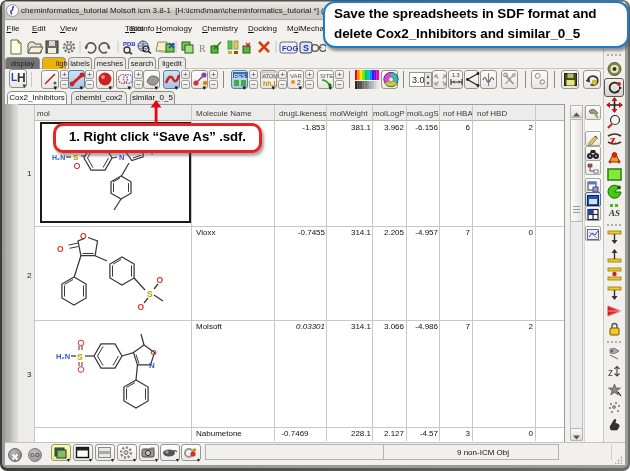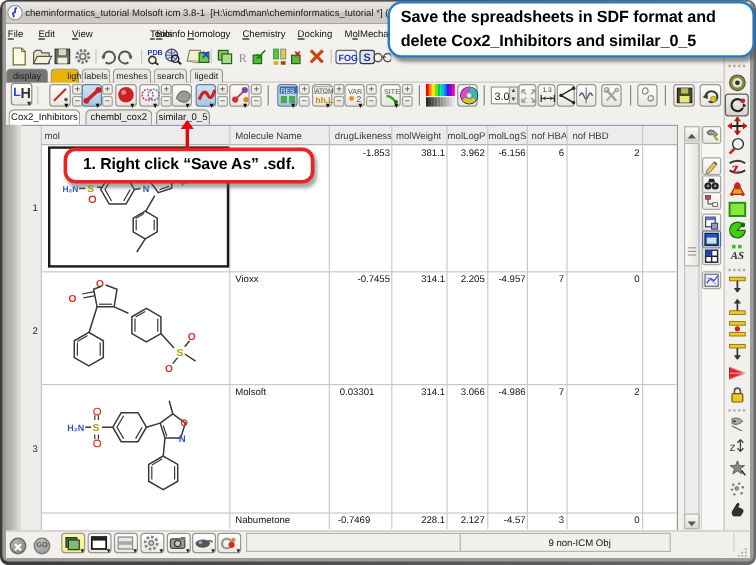--- a/index.html
+++ b/index.html
@@ -300,21 +300,21 @@
 <div class="txt" style="left:344px;top:123px;width:60px;text-align:right;font-size:8px;color:#111;">3.962</div>
 <div class="txt" style="left:378px;top:123px;width:60px;text-align:right;font-size:8px;color:#111;">-6.156</div>
 <div class="txt" style="left:410px;top:123px;width:60px;text-align:right;font-size:8px;color:#111;">6</div>
 <div class="txt" style="left:473px;top:123px;width:60px;text-align:right;font-size:8px;color:#111;">2</div>
 <div class="txt" style="left:265px;top:228px;width:60px;text-align:right;font-size:8px;color:#111;">-0.7455</div>
 <div class="txt" style="left:311px;top:228px;width:60px;text-align:right;font-size:8px;color:#111;">314.1</div>
 <div class="txt" style="left:344px;top:228px;width:60px;text-align:right;font-size:8px;color:#111;">2.205</div>
 <div class="txt" style="left:378px;top:228px;width:60px;text-align:right;font-size:8px;color:#111;">-4.957</div>
 <div class="txt" style="left:410px;top:228px;width:60px;text-align:right;font-size:8px;color:#111;">7</div>
 <div class="txt" style="left:473px;top:228px;width:60px;text-align:right;font-size:8px;color:#111;">0</div>
-<div class="txt" style="left:252px;top:322px;width:60px;text-align:right;font-size:8px;color:#111;">0.03301</div>
+<div class="txt" style="left:265px;top:322px;width:60px;text-align:right;font-size:8px;color:#111;font-style:italic;">0.03301</div>
 <div class="txt" style="left:311px;top:322px;width:60px;text-align:right;font-size:8px;color:#111;">314.1</div>
 <div class="txt" style="left:344px;top:322px;width:60px;text-align:right;font-size:8px;color:#111;">3.066</div>
 <div class="txt" style="left:378px;top:322px;width:60px;text-align:right;font-size:8px;color:#111;">-4.986</div>
 <div class="txt" style="left:410px;top:322px;width:60px;text-align:right;font-size:8px;color:#111;">7</div>
 <div class="txt" style="left:473px;top:322px;width:60px;text-align:right;font-size:8px;color:#111;">2</div>
 <div class="txt" style="left:265px;top:429px;width:60px;text-align:center;font-size:8px;color:#111;">-0.7469</div>
 <div class="txt" style="left:311px;top:429px;width:60px;text-align:right;font-size:8px;color:#111;">228.1</div>
 <div class="txt" style="left:344px;top:429px;width:60px;text-align:right;font-size:8px;color:#111;">2.127</div>
 <div class="txt" style="left:378px;top:429px;width:60px;text-align:right;font-size:8px;color:#111;">-4.57</div>
 <div class="txt" style="left:410px;top:429px;width:60px;text-align:right;font-size:8px;color:#111;">3</div>

